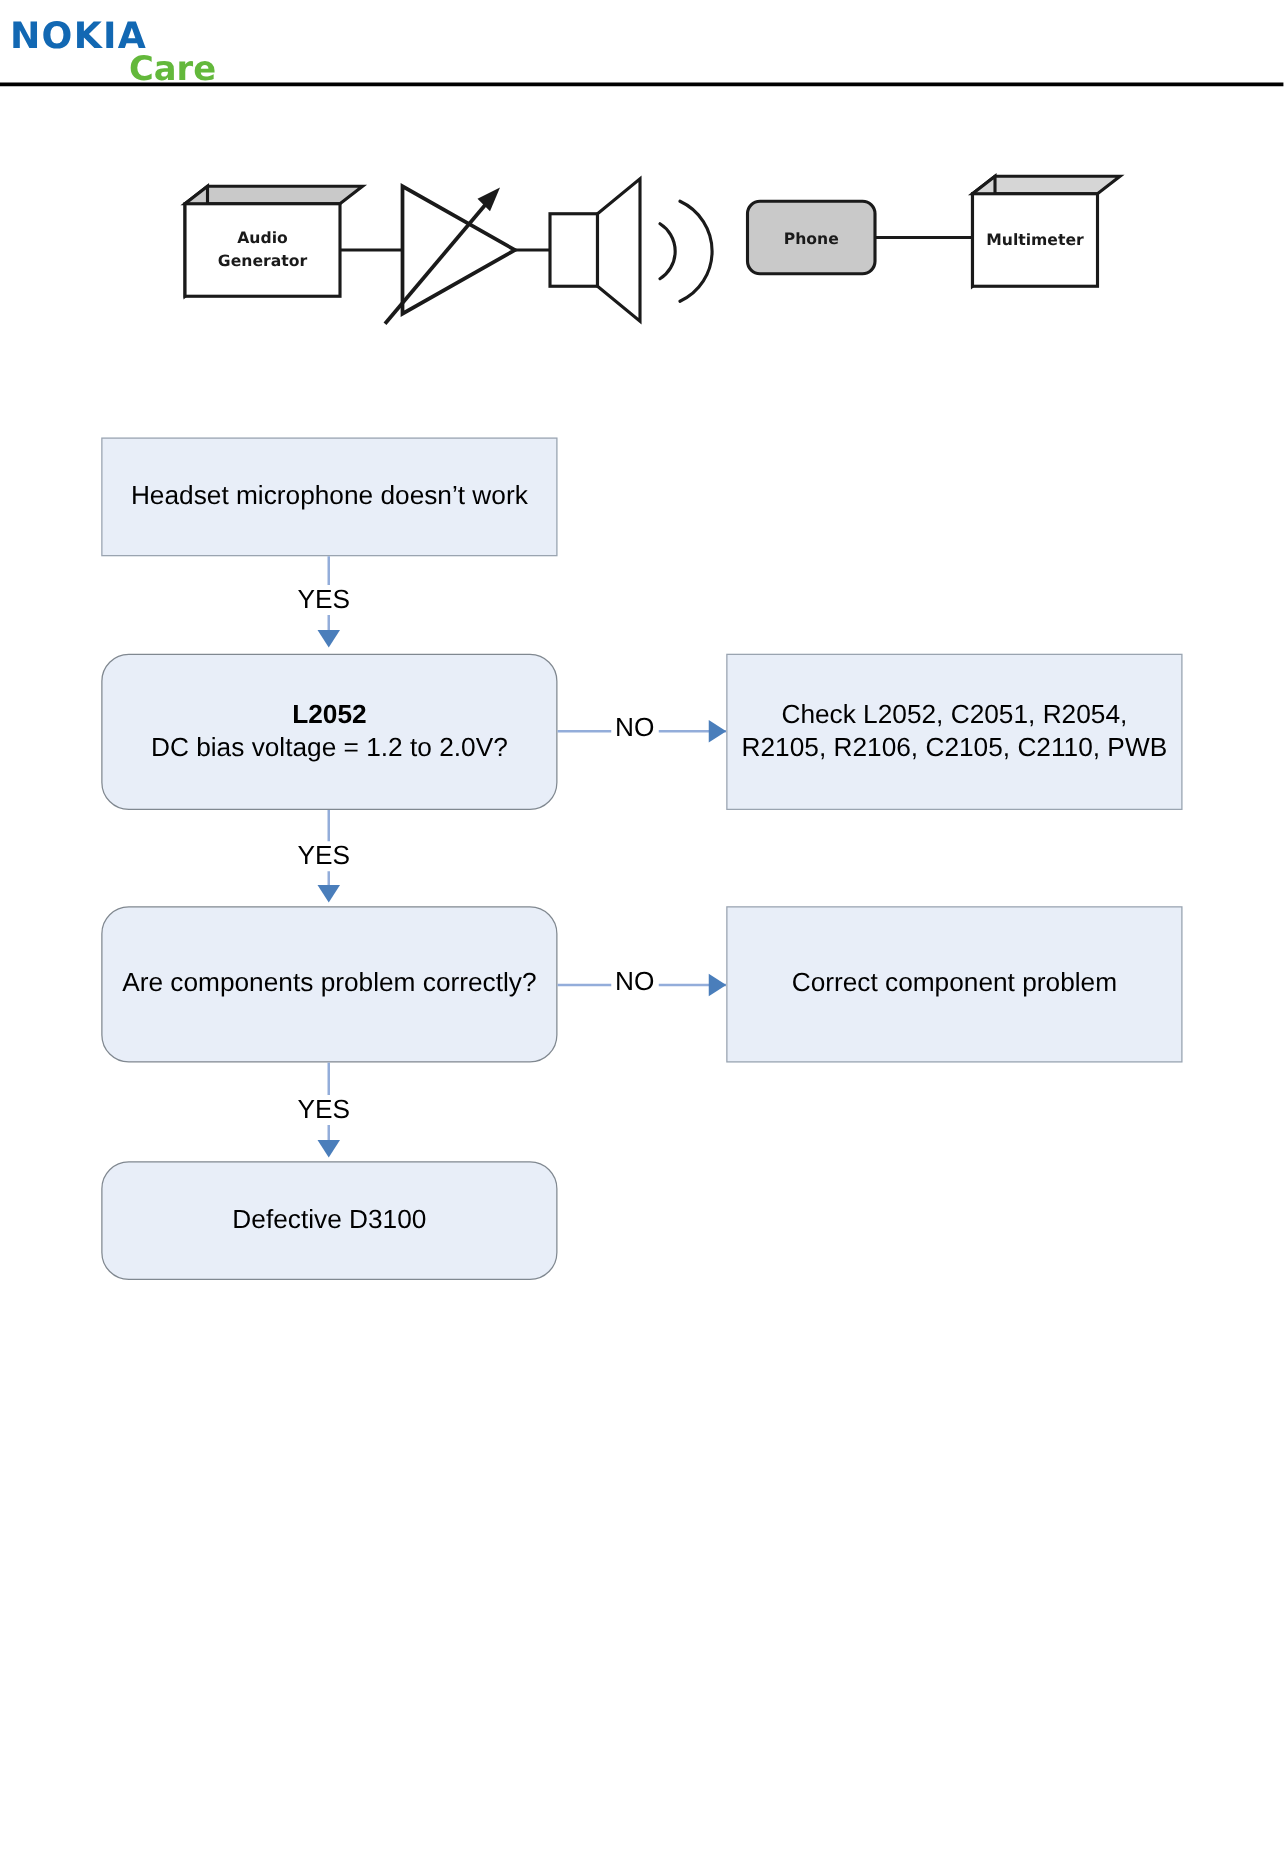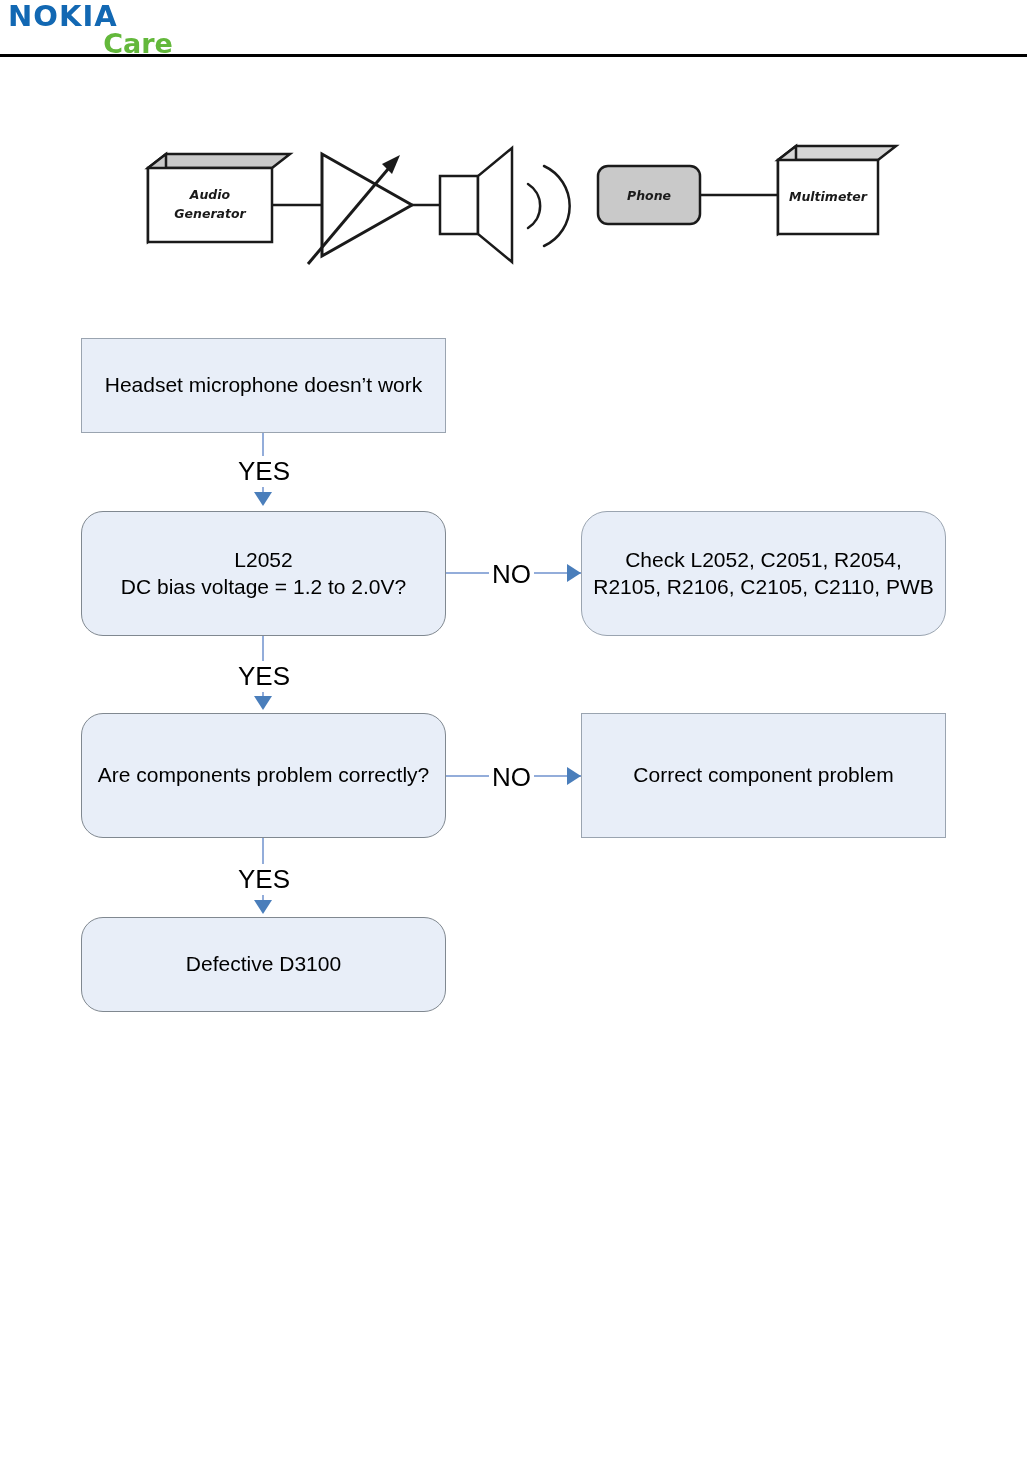--- a/index.html
+++ b/index.html
@@ -11,20 +11,21 @@
   body {
     font-family: "Liberation Sans", sans-serif;
     color: #000000;
   }
   #page {
     position: relative;
     width: 1027px;
     height: 1053px;
     background: #ffffff;
     overflow: hidden;
+    margin-top: 12px;
   }
 
   
   #header-logo {
     position: absolute;
     left: 8px;
     top: 2px;
     width: 260px;
     height: 50px;
   }
@@ -61,24 +62,23 @@
     top: 1466px;
     width: 1027px;
     height: 3px;
     background: #000000;
   }
 
   
   #setup-diagram {
     position: absolute;
     left: 130px;
-    top: 136px;
+    top: 119px;
     width: 780px;
     height: 135px;
-    font-style: italic;
   }
   #setup-diagram svg { display: block; }
   .setup-label {
     font-family: "DejaVu Sans", sans-serif;
     font-weight: bold;
     font-size: 12.5px;
     fill: #1a1a1a;
   }
 
   
@@ -95,21 +95,21 @@
     line-height: 1.28;
     color: #000000;
     padding: 4px 10px;
   }
   .node.rounded {
     border-radius: 22px;
     border-color: #808890;
   }
   .node-inner { width: 100%; }
   .node-title {
-    font-weight: normal;
+    font-weight: bold;
     display: block;
   }
   .node-text { display: block; }
 
   
   .conn-line {
     position: absolute;
     background: #93adda;
   }
   .conn-v { width: 2px; }
@@ -125,21 +125,21 @@
   .arrow-right {
     position: absolute;
     width: 0;
     height: 0;
     border-top: 9px solid transparent;
     border-bottom: 9px solid transparent;
     border-left: 14px solid #4a7ebb;
   }
   .edge-label {
     position: absolute;
-    font-size: 26px;
+    font-size: 21px;
     color: #000000;
     background: #ffffff;
     padding: 0 3px;
     white-space: nowrap;
   }
 </style>
 </head>
 <body>
 
 <div id="page">
@@ -215,21 +215,21 @@
     <div class="node-inner">
       <span class="node-title">L2052</span>
       <span class="node-text">DC bias voltage = 1.2 to 2.0V?</span>
     </div>
   </div>
 
   <div class="conn-line conn-h" style="left:446px; top:572px; width:135px;"></div>
   <div class="arrow-right" style="left:567px; top:564px;"></div>
   <div class="edge-label" style="left:489px; top:559px;">NO</div>
 
-  <div class="node" style="left:581px; top:511px; width:365px; height:125px;border-radius:26px;">
+  <div class="node" style="left:581px; top:511px; width:365px; height:125px;">
     <div class="node-inner">
       <span class="node-text">Check L2052, C2051, R2054, R2105, R2106, C2105, C2110, PWB</span>
     </div>
   </div>
 
   <div class="conn-line conn-v" style="left:262px; top:636px; height:64px;"></div>
   <div class="arrow-down" style="left:254px; top:696px;"></div>
   <div class="edge-label" style="left:235px; top:661px;">YES</div>
 
   <div class="node rounded" style="left:81px; top:713px; width:365px; height:125px;">

